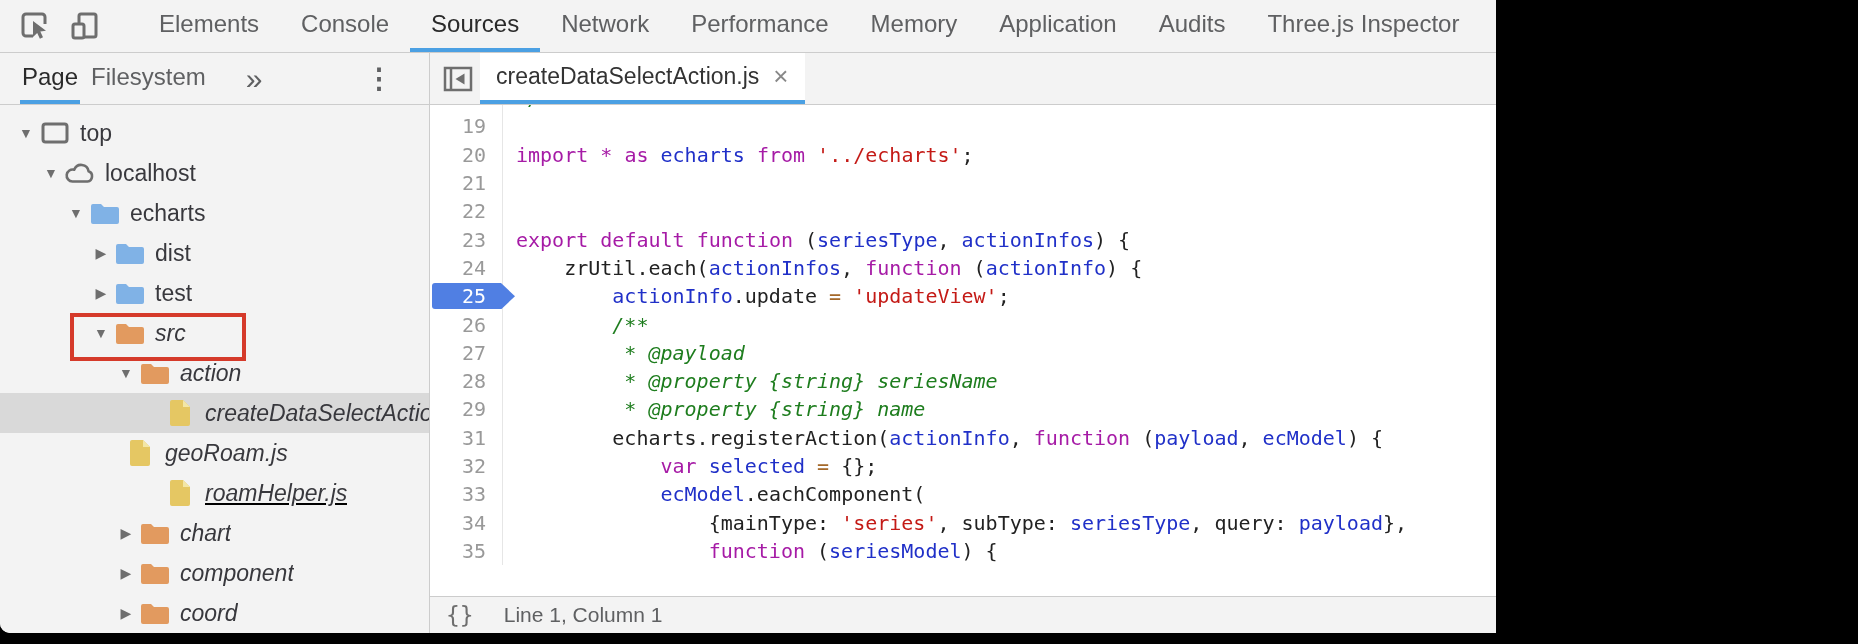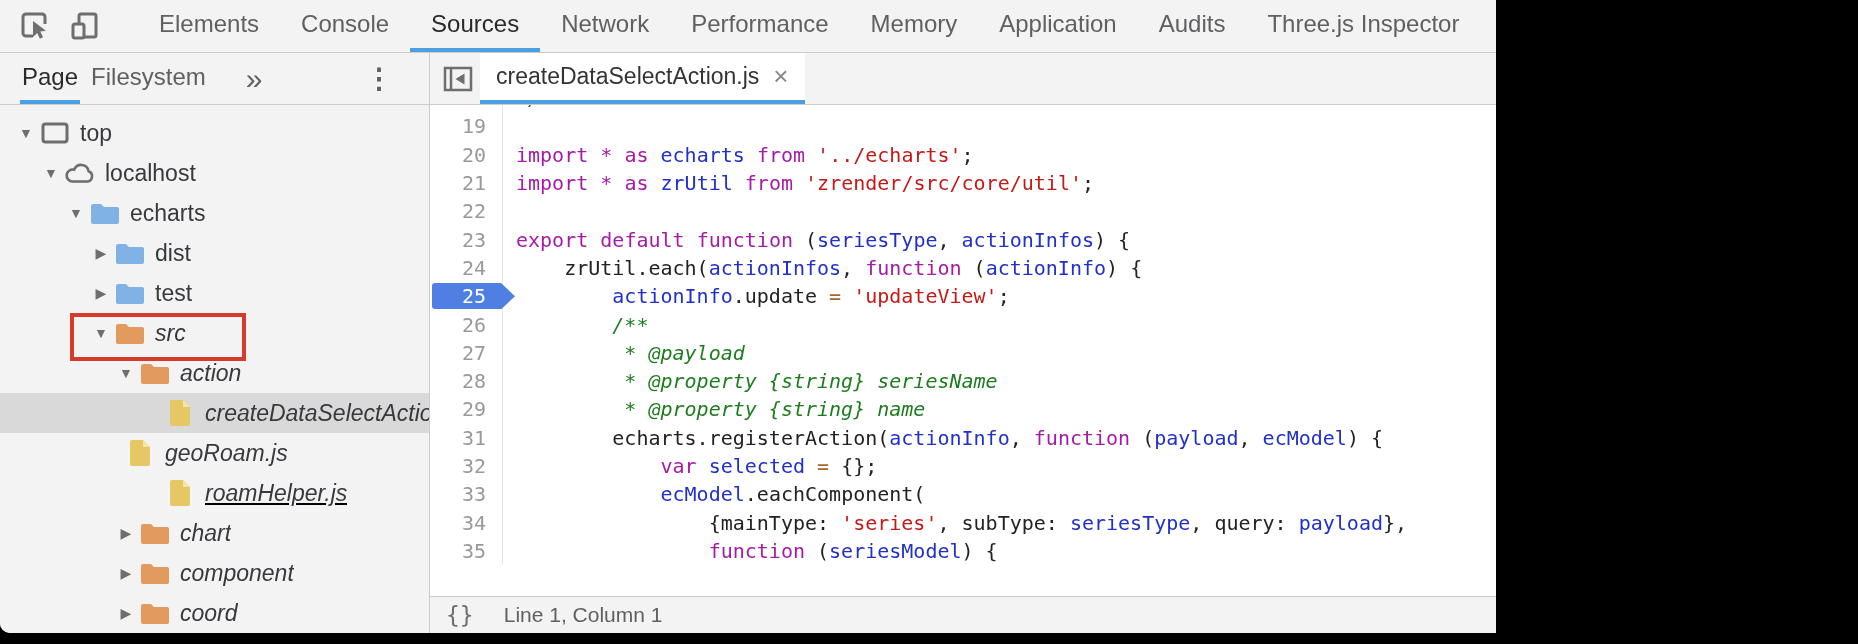--- a/index.html
+++ b/index.html
@@ -265,21 +265,20 @@
             <div class="crow">
               <span class="ln">
                 <span>20</span>
               </span>
               <span class="ct"><span class="t-k">import</span><span class="t-p"> </span><span class="t-k">*</span><span class="t-p"> </span><span class="t-k">as</span><span class="t-p"> </span><span class="t-v">echarts</span><span class="t-p"> </span><span class="t-k">from</span><span class="t-p"> </span><span class="t-s">'../echarts'</span><span class="t-p">;</span></span>
             </div>
             <div class="crow">
               <span class="ln">
                 <span>21</span>
               </span>
-              <span class="ct"><span class="t-k">import</span><span class="t-p"> </span><span class="t-k">*</span><span class="t-p"> </span><span class="t-k">as</span><span class="t-p"> </span><span class="t-v">zrUtil</span><span class="t-p"> </span><span class="t-k">from</span><span class="t-p"> </span><span class="t-s">'zrender/src/core/util'</span><span class="t-p">;</span></span>
             </div>
             <div class="crow">
               <span class="ln">
                 <span>22</span>
               </span>
               <span class="ct"></span>
             </div>
             <div class="crow">
               <span class="ln">
                 <span>23</span>

